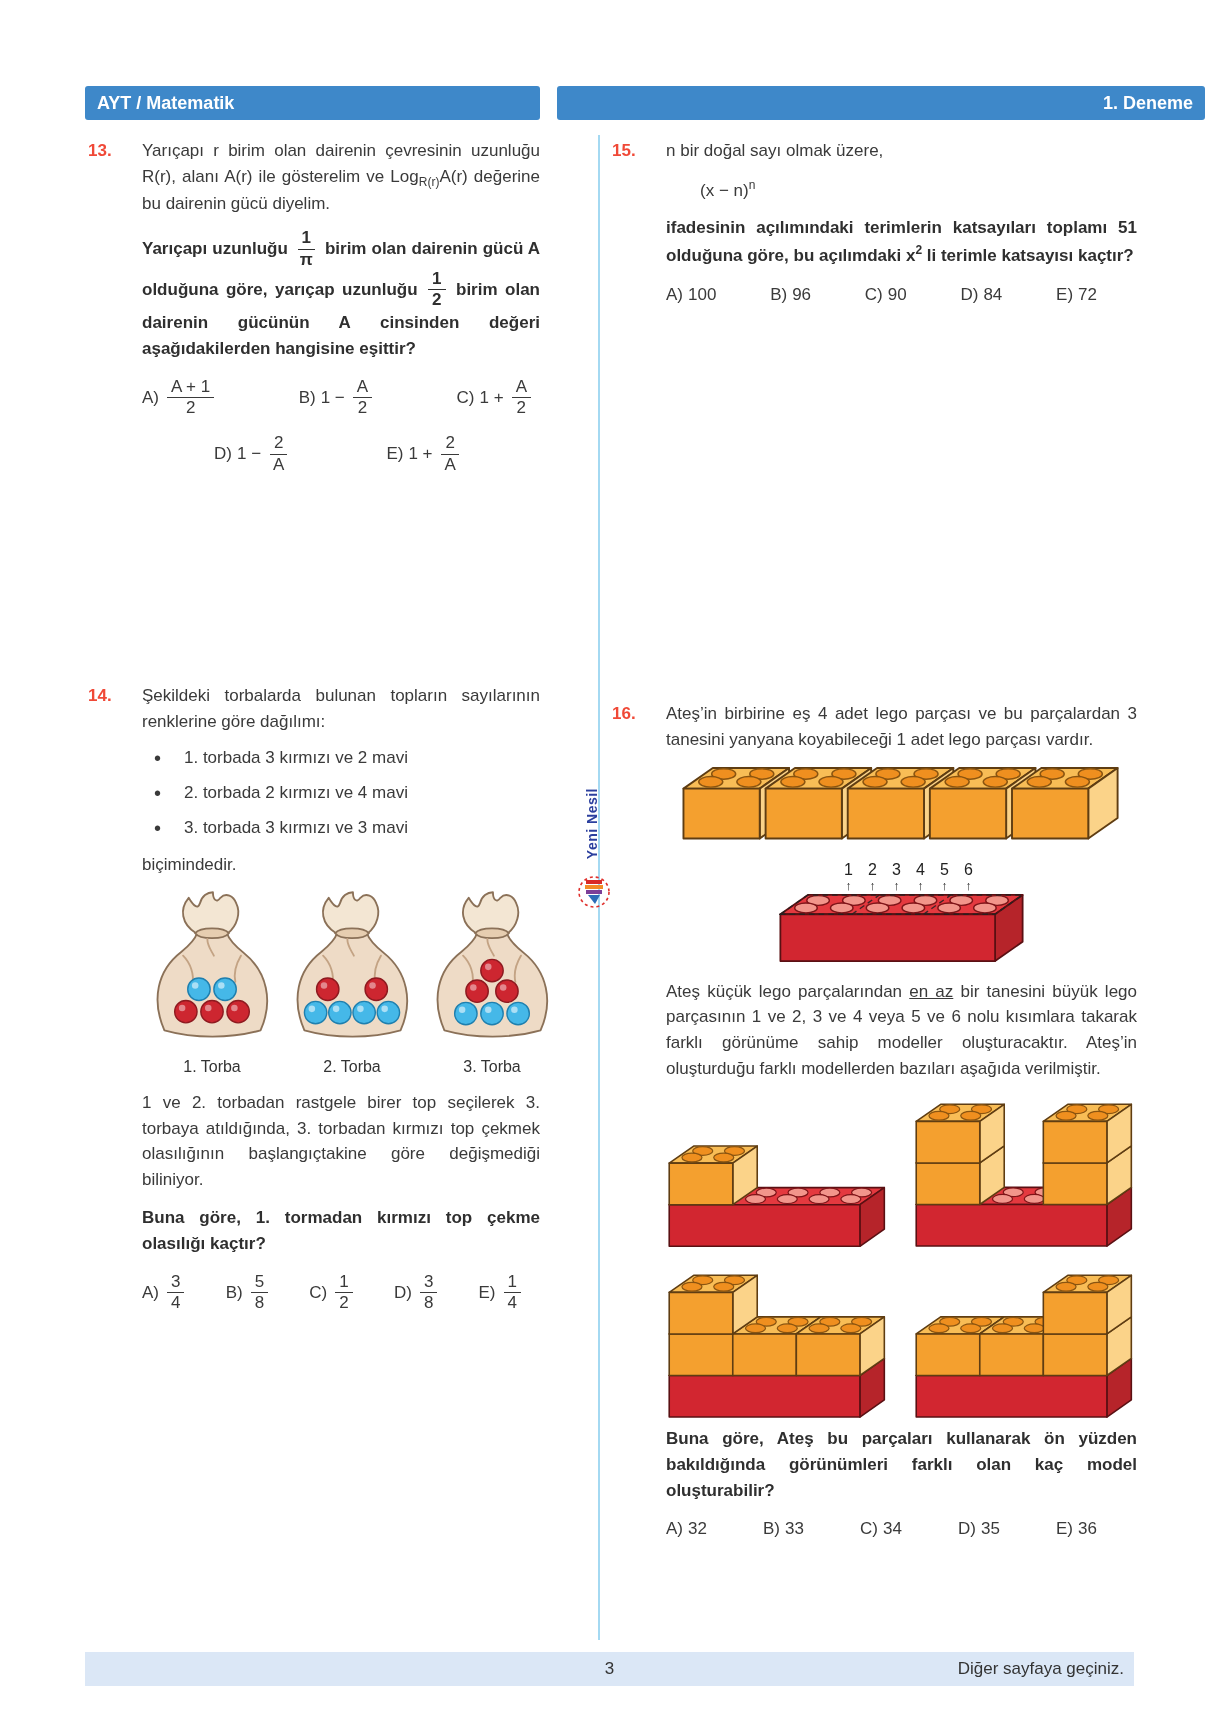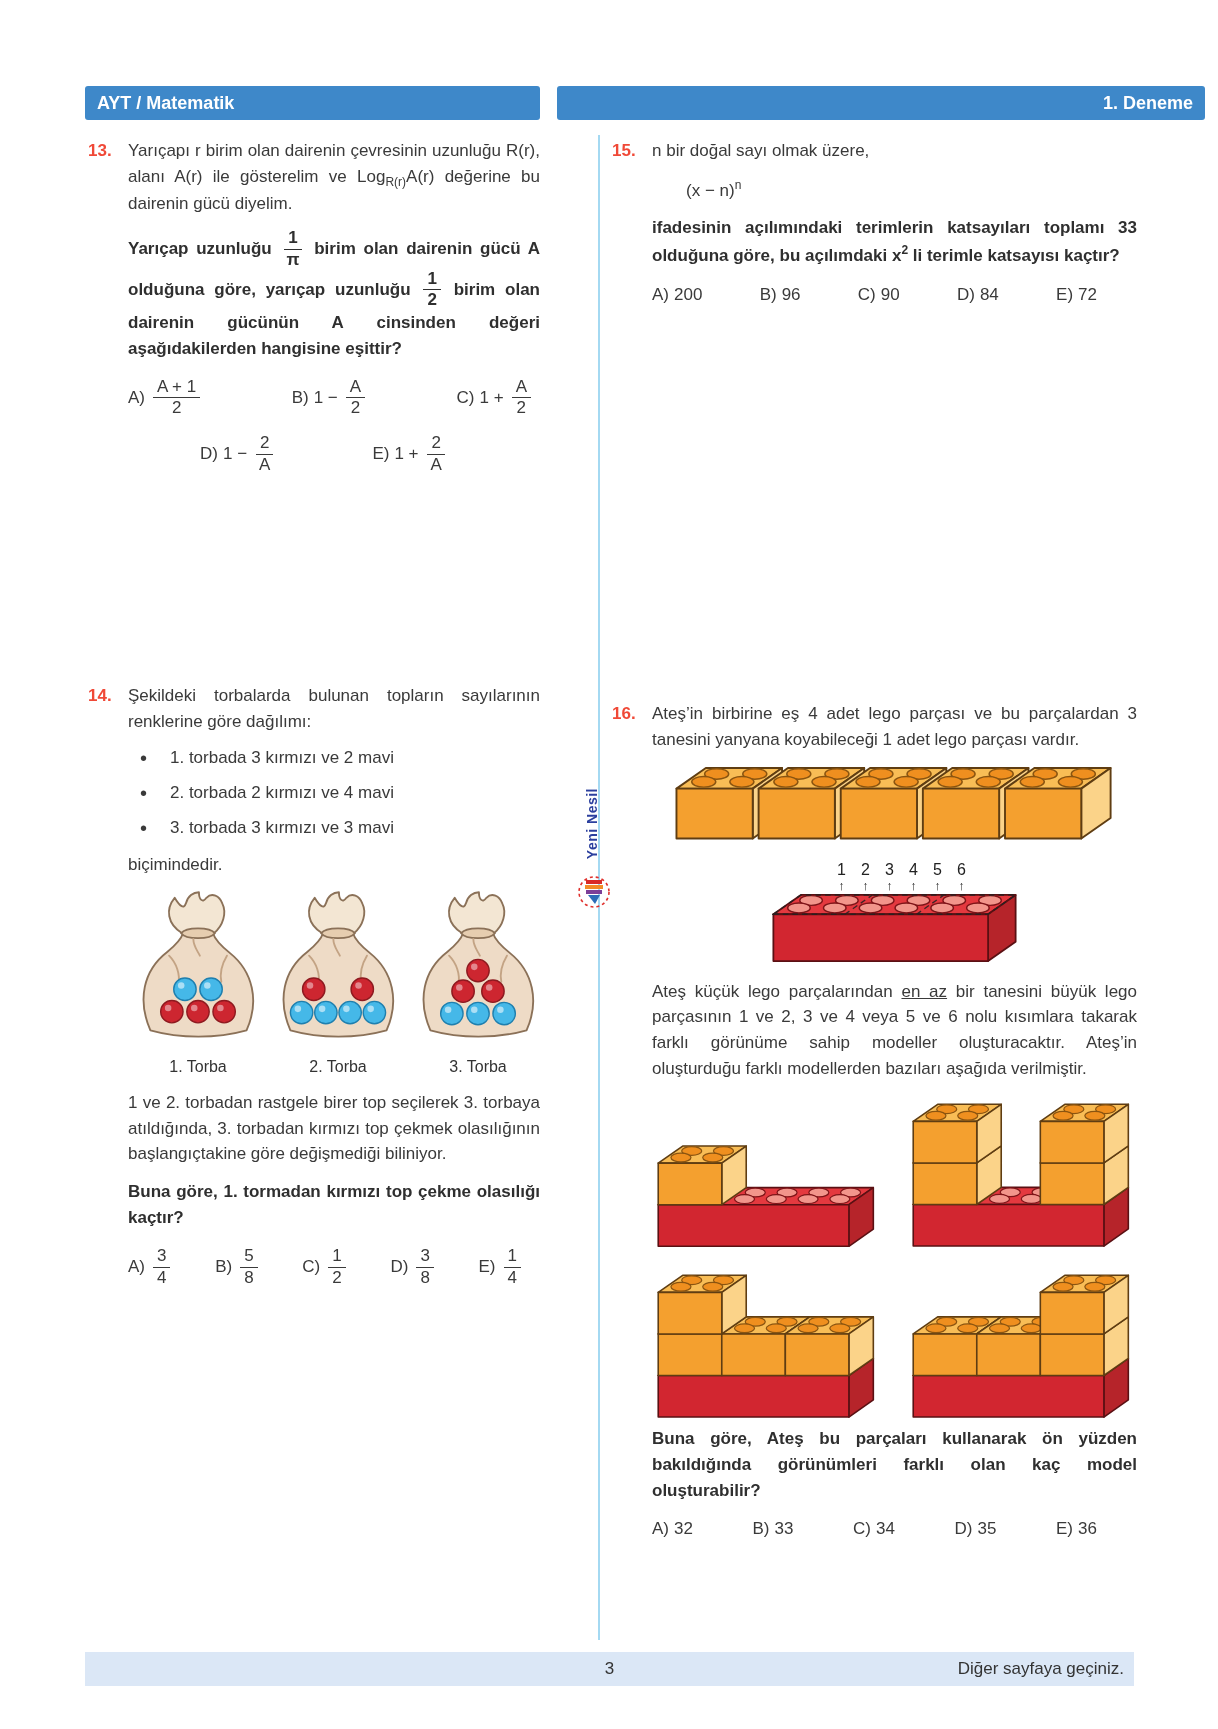--- a/index.html
+++ b/index.html
@@ -18,21 +18,21 @@
   .vdiv{position:absolute;left:598px;top:135px;width:2px;height:1505px;background:#a4d9f2;}
   .brand{position:absolute;left:576px;top:788px;width:40px;height:170px;}
   .brand .btxt{display:inline-block;writing-mode:vertical-rl;transform:rotate(180deg);
         color:#2b3f9e;font-weight:bold;font-size:14px;letter-spacing:.5px;margin-left:8px;}
   .brand svg{display:block;margin-top:6px;}
   
   .col{position:absolute;top:138px;}
   .col.left{left:88px;width:452px;}
   .col.right{left:612px;width:525px;}
   .qblock{position:absolute;left:0;width:100%;}
-  .q{display:flex;gap:4px;}
+  .q{display:flex;gap:18px;}
   .qnum{flex:none;width:36px;color:#f04937;font-weight:bold;line-height:1.52;}
   .qbody{flex:1;min-width:0;}
   p{margin:0 0 12px;text-align:justify;line-height:1.52;}
   .stem{font-weight:bold;color:#2f2f2f;}
   .indent{margin-left:34px;text-align:left;}
   sub{font-size:12px;} sup{font-size:12px;}
   
   .frac{display:inline-flex;flex-direction:column;align-items:center;vertical-align:middle;
         margin:0 3px;line-height:1.1;}
   .frac .fnum{padding:0 4px 1px;border-bottom:1.6px solid currentColor;}
@@ -139,21 +139,21 @@
   </div>
 
   <div class="col left">
 
     <div class="qblock" style="top:0;">
       <div class="q">
         <div class="qnum">13.</div>
         <div class="qbody">
           <p><span>Yarıçapı r birim olan dairenin çevresinin uzunluğu R(r), alanı A(r) ile gösterelim ve Log</span><sub>R(r)</sub><span>A(r) değerine bu dairenin gücü diyelim.</span></p>
           <p class="stem">
-            <span>Yarıçap uzunluğu</span>
+            <span>Yarıçapı uzunluğu</span>
             <span class="frac">
                 <span class="fnum">1</span>
                 <span class="fden">π</span>
               </span>
             <span>birim olan dairenin gücü A olduğuna göre, yarıçap uzunluğu</span>
             <span class="frac">
                 <span class="fnum">1</span>
                 <span class="fden">2</span>
               </span>
             <span>birim olan dairenin gücünün A cinsinden değeri aşağıdakilerden hangisine eşittir?</span>
@@ -300,25 +300,25 @@
   </div>
 
   <div class="col right">
 
     <div class="qblock" style="top:0;">
       <div class="q">
         <div class="qnum">15.</div>
         <div class="qbody">
           <p>n bir doğal sayı olmak üzere,</p>
           <p class="indent"><span>(x − n)</span><sup>n</sup></p>
-          <p class="stem"><span>ifadesinin açılımındaki terimlerin katsayıları toplamı 33 olduğuna göre, bu açılımdaki x</span><sup>2</sup><span> li terimle katsayısı kaçtır?</span></p>
+          <p class="stem"><span>ifadesinin açılımındaki terimlerin katsayıları toplamı 51 olduğuna göre, bu açılımdaki x</span><sup>2</sup><span> li terimle katsayısı kaçtır?</span></p>
           <div class="optrow row-plain">
             <span class="opt">
                 <span>A)</span>
-                <span>200</span>
+                <span>100</span>
               </span>
             <span class="opt">
                 <span>B)</span>
                 <span>96</span>
               </span>
             <span class="opt">
                 <span>C)</span>
                 <span>90</span>
               </span>
             <span class="opt">

